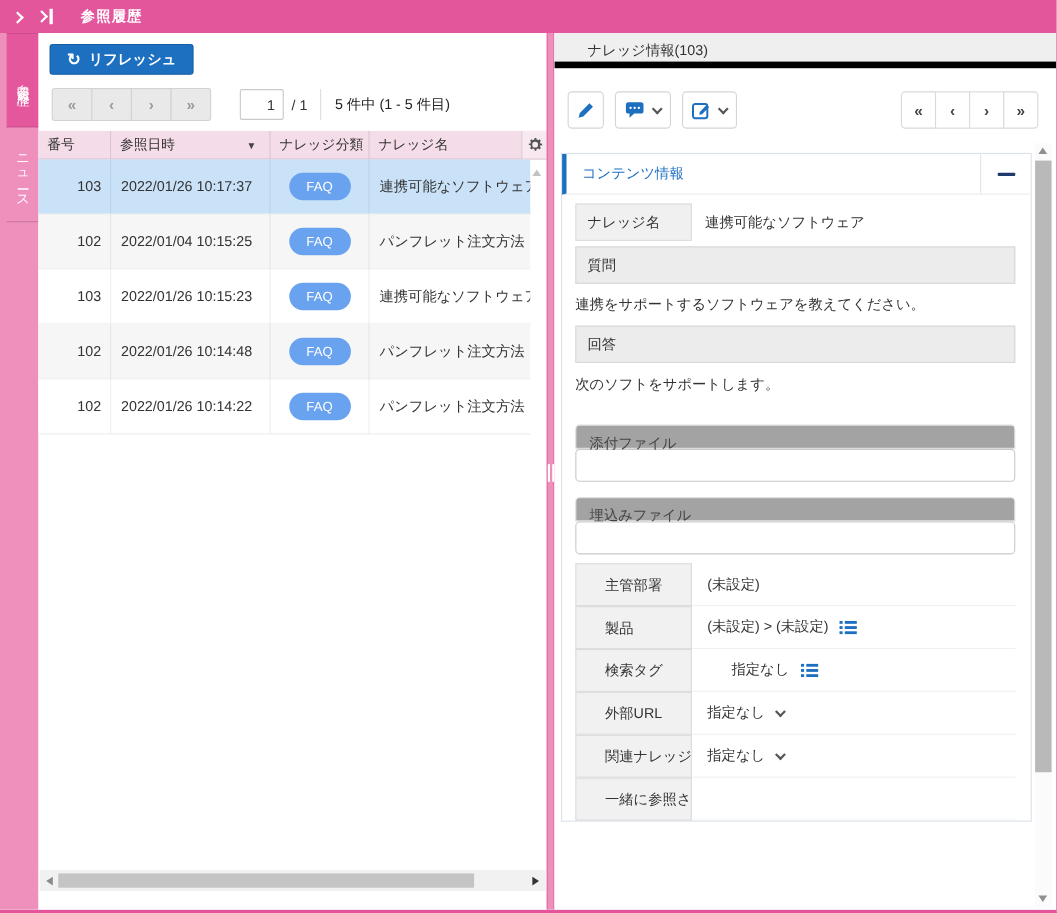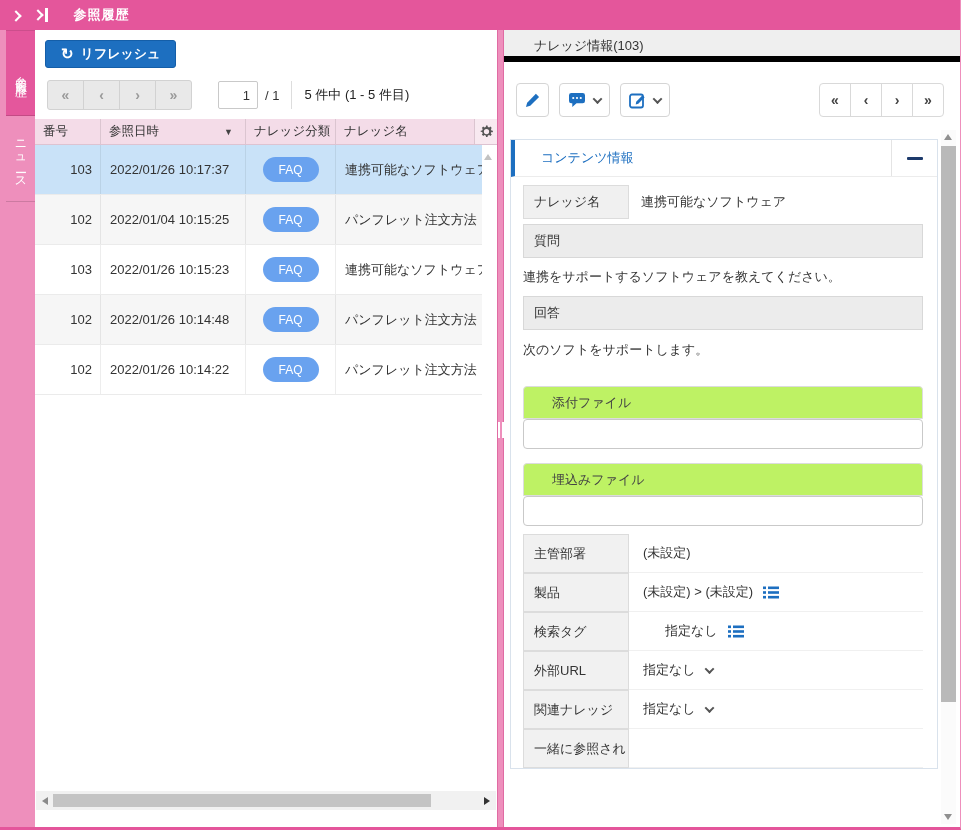--- a/index.html
+++ b/index.html
@@ -104,47 +104,47 @@
   .nbtn { width:32px; height:34px; background:#fff; border:1px solid #d9d9d9; color:#444; font-weight:bold;
           font-size:14px; display:flex; align-items:center; justify-content:center; cursor:pointer; }
   .nbtn + .nbtn { margin-left:-1px; }
   .nav-group .nbtn:first-child { border-radius:4px 0 0 4px; }
   .nav-group .nbtn:last-child { border-radius:0 4px 4px 0; }
 
   .dp-body { margin:22px 0 0 6px; width:428px; }
   .section-box { border:1px solid #d9e2ec; background:#fff; }
   .sec-head { height:37px; display:flex; align-items:center; border-bottom:1px solid #ececec;
               border-left:4px solid var(--accent-blue); }
-  .sec-title { padding-left:14px; color:var(--accent-blue); font-size:13px;margin-left:12px; }
+  .sec-title { padding-left:14px; color:var(--accent-blue); font-size:13px; }
   .collapse-cell { margin-left:auto; width:46px; height:100%; border-left:1px solid #e4e4e4;
                    display:flex; align-items:center; justify-content:center; cursor:pointer; }
   .minus-ic { width:16px; height:3px; background:var(--navy); border-radius:1px; display:block; }
 
   .sec-body { padding:8px 14px 0 12px; }
   .name-row { display:flex; align-items:center; }
   .label-box { width:106px; height:34px; background:#f0f0f0; border:1px solid #dcdcdc; flex:none;
                display:flex; align-items:center; padding-left:10px; color:#333; }
   .name-val { margin-left:12px; white-space:nowrap; }
   .qa-bar { height:34px; background:#ececec; border:1px solid #d8d8d8; line-height:32px; padding-left:10px;
             margin-top:5px; color:#333; }
   .qa-text { margin:9px 0; line-height:20px; }
   .ans-intro { margin-top:10px; line-height:20px; }
   .ans-items { margin-top:18px; }
   .ans-line { line-height:18.5px; white-space:nowrap; }
 
   .file-group { margin-top:26px; }
   .file-group + .file-group { margin-top:14px; }
-  .fg-head { height:33px; background:#bef264; border:1px solid #dcdcdc; border-radius:4px 4px 0 0;
-             line-height:32px; padding-left:28px; color:#444; }
+  .fg-head { height:22px; background:#a3a3a3; border:1px solid #dcdcdc; border-radius:4px 4px 0 0;
+             line-height:32px; padding-left:12px; color:#444; }
   .fg-input { height:30px; background:#fff; border:1px solid #c9c9c9; border-radius:4px; cursor:text; }
 
   .meta-table { margin-top:8px; }
   .meta-row { display:flex; align-items:stretch; height:39px; border-bottom:1px solid #f0f0f0; }
   .meta-label { width:106px; flex:none; background:#f1f1f1; border:1px solid #dcdcdc; margin-bottom:-1px;
-                display:flex; align-items:center; padding-left:10px; color:#333; white-space:nowrap; overflow:hidden; }
+                display:flex; align-items:center; padding-left:26px; color:#333; white-space:nowrap; overflow:hidden; }
   .meta-value { display:flex; align-items:center; margin-left:14px; gap:10px; white-space:nowrap; }
   .meta-value.indent { margin-left:36px; }
   .meta-value .chev { cursor:pointer; }
   .list-ic { display:inline-flex; cursor:pointer; }
 
   
   .vscroll { position:absolute; top:100px; right:4px; bottom:3px; width:15px; background:#fbfbfb; }
   .vs-up { position:absolute; top:4px; left:3px; border-bottom-color:#8f8f8f !important; cursor:pointer; }
   .vs-down { position:absolute; bottom:4px; left:3px; border-top-color:#8f8f8f !important; cursor:pointer; }
   .vs-thumb { position:absolute; top:16px; left:0; width:15px; height:556px; background:#b9b9b9; cursor:grab; }

